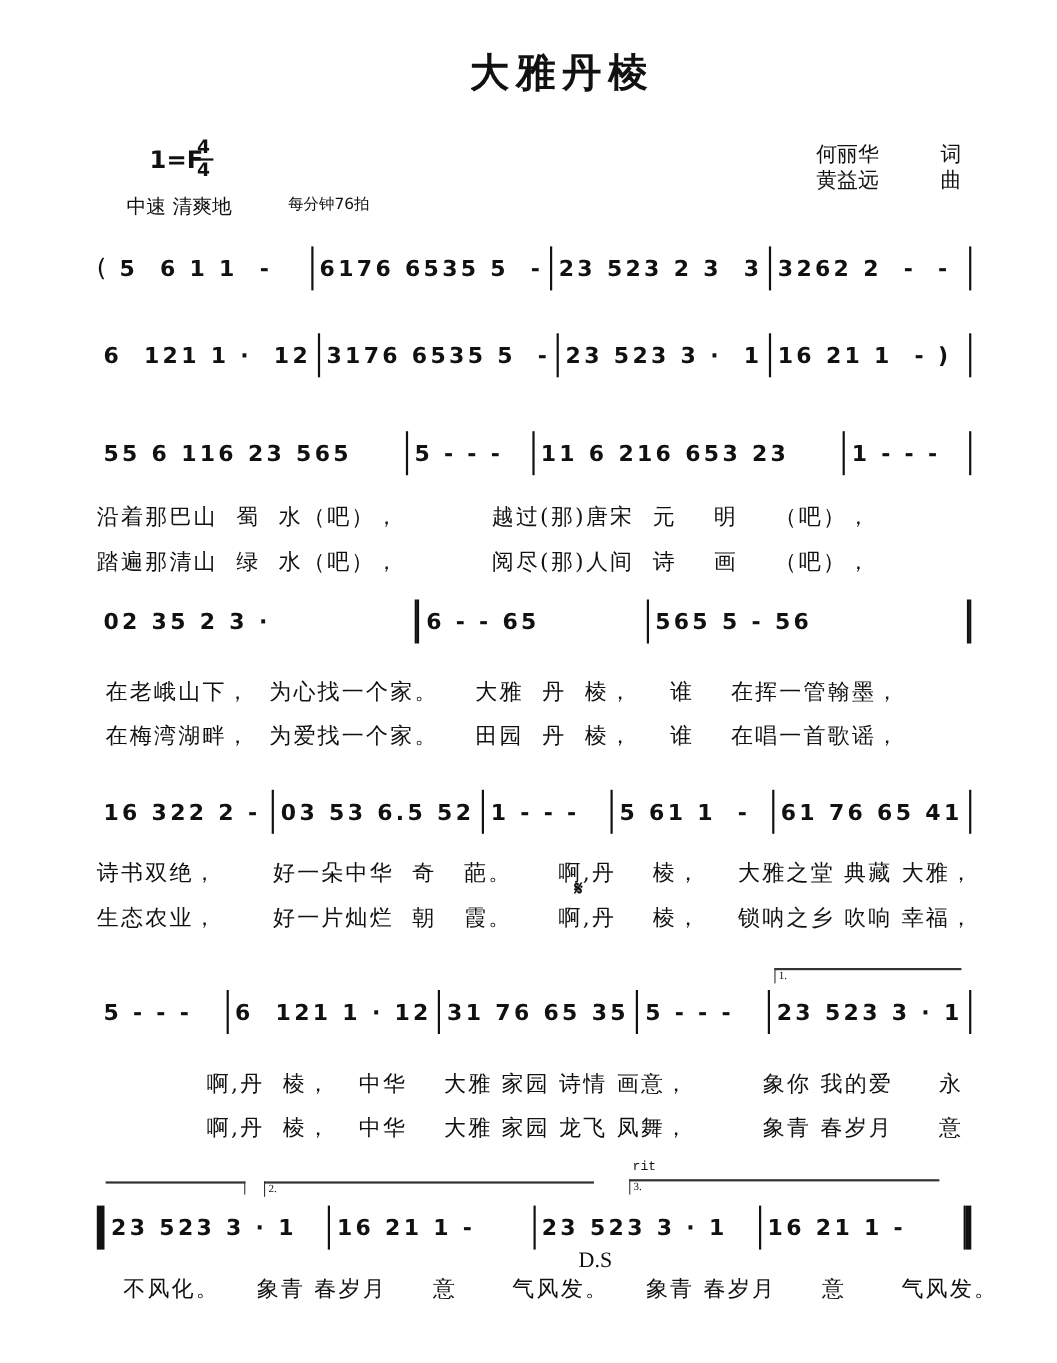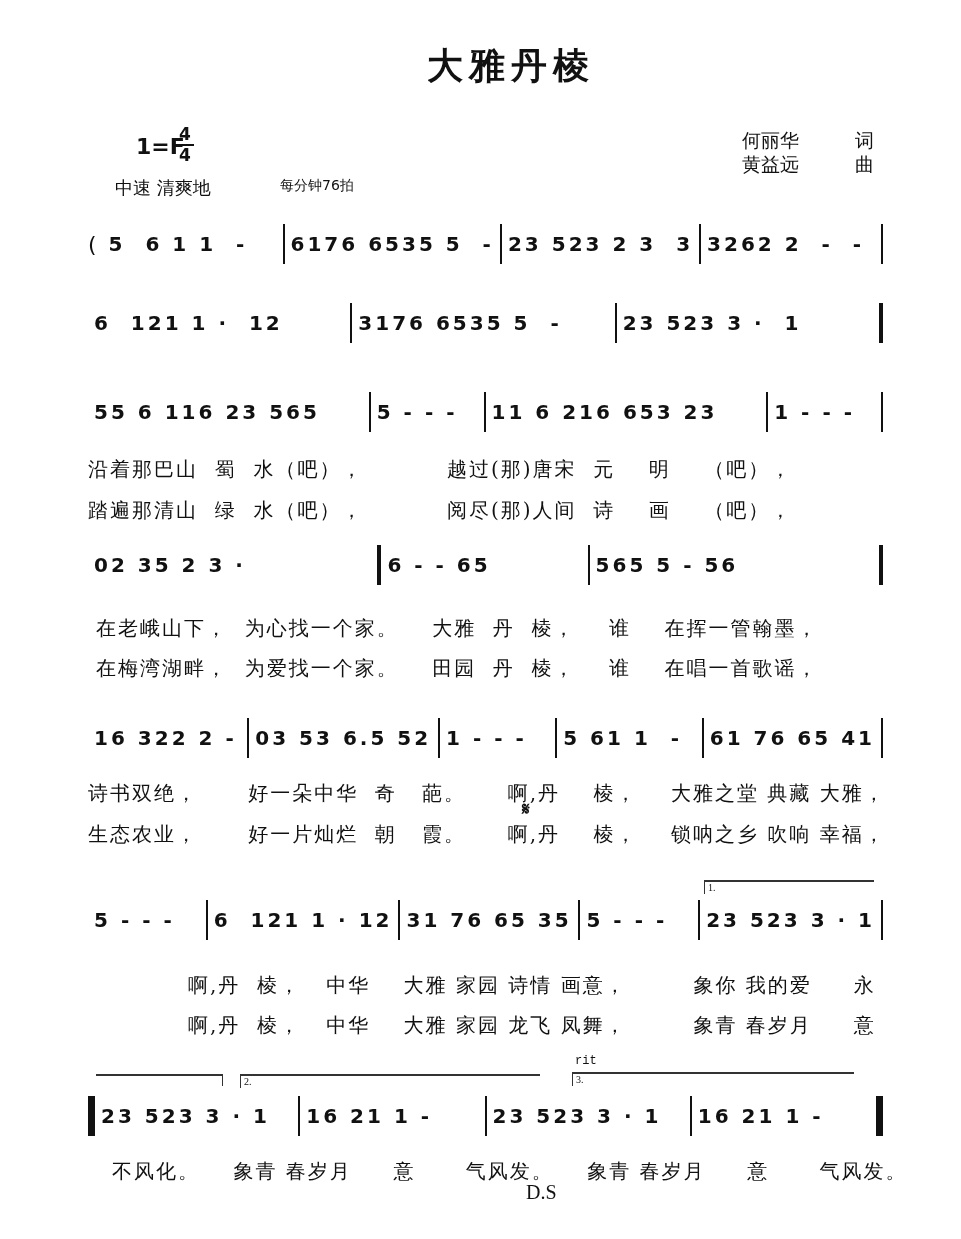--- a/index.html
+++ b/index.html
@@ -4,33 +4,33 @@
 <style>
   html,body{margin:0;padding:0;background:#ffffff;}
   body{width:961px;height:1239px;position:relative;overflow:hidden;color:#111;
        font-family:"DejaVu Sans","Liberation Sans",sans-serif;}
   .abs{position:absolute;}
   .title{left:0;width:1022px;top:42px;text-align:center;font-size:36px;font-weight:bold;letter-spacing:6px;}
   .key{left:108px;top:134px;font-size:22px;font-weight:bold;margin-left:28px;}
   .timesig{left:176px;top:126px;width:18px;text-align:center;font-size:17px;font-weight:bold;line-height:17px;}
   .timesig .bar{border-top:2px solid #111;margin:1px 0;}
   .tempo{left:115px;top:176px;font-size:18px;}
-  .bpm{left:280px;top:177px;font-size:14px;}
+  .bpm{left:262px;top:177px;font-size:14px;}
   .credits{left:742px;top:128px;font-size:19px;line-height:24px;font-family:"DejaVu Serif","Liberation Serif",serif;}
   .credits .row{display:flex;width:132px;justify-content:space-between;text-align:center;}
   .staff{left:88px;width:795px;display:flex;align-items:center;font-size:20px;font-weight:bold;height:40px;}
   .measure{flex:1;display:flex;align-items:center;padding:0 6px;white-space:pre;letter-spacing:3px;height:40px;}
   .barline{width:2px;background:#111;height:40px;flex:none;}
   .dbar{width:7px;height:40px;border-left:2px solid #111;border-right:5px solid #111;box-sizing:border-box;flex:none;}
   .paren{font-weight:normal;font-size:22px;margin-right:6px;}
   .lyric{left:88px;font-size:20px;font-family:"DejaVu Serif","Liberation Serif",serif;white-space:pre;letter-spacing:2px;}
   .volta{height:12px;border-top:2px solid #333;border-left:1px solid #333;font-size:10px;font-family:"Liberation Serif",serif;padding-left:3px;}
   .small{font-size:12px;font-family:"Liberation Mono",monospace;text-align:center;}
   .segno{font-size:18px;font-weight:bold;}
-  .ds{font-size:20px;font-family:"Liberation Serif",serif;margin-top:46px;}
+  .ds{font-size:20px;font-family:"Liberation Serif",serif;}
 </style>
 </head>
 <body>
 
 <div class="abs title">大雅丹棱</div>
 
 <div class="abs key"><span>1=F</span></div>
 <div class="abs timesig">
   <div>4</div>
     <div class="bar"></div>
@@ -62,20 +62,21 @@
     <div class="barline"></div>
 </div>
 
 <div class="abs staff" style="top:303px">
   <div class="measure">6  121 1 ·  12</div>
     <div class="barline"></div>
   <div class="measure">3176 6535 5  -</div>
     <div class="barline"></div>
   <div class="measure">23 523 3 ·  1</div>
     <div class="barline"></div>
+  <div class="measure">16 21 1  - )</div>
     <div class="barline"></div>
 </div>
 
 <div class="abs staff" style="top:392px">
   <div class="measure" style="flex:1.6">55 6 116 23 565</div>
     <div class="barline"></div>
   <div class="measure" style="flex:0.6">5 - - -</div>
     <div class="barline"></div>
   <div class="measure" style="flex:1.6">11 6 216 653 23</div>
     <div class="barline"></div>

